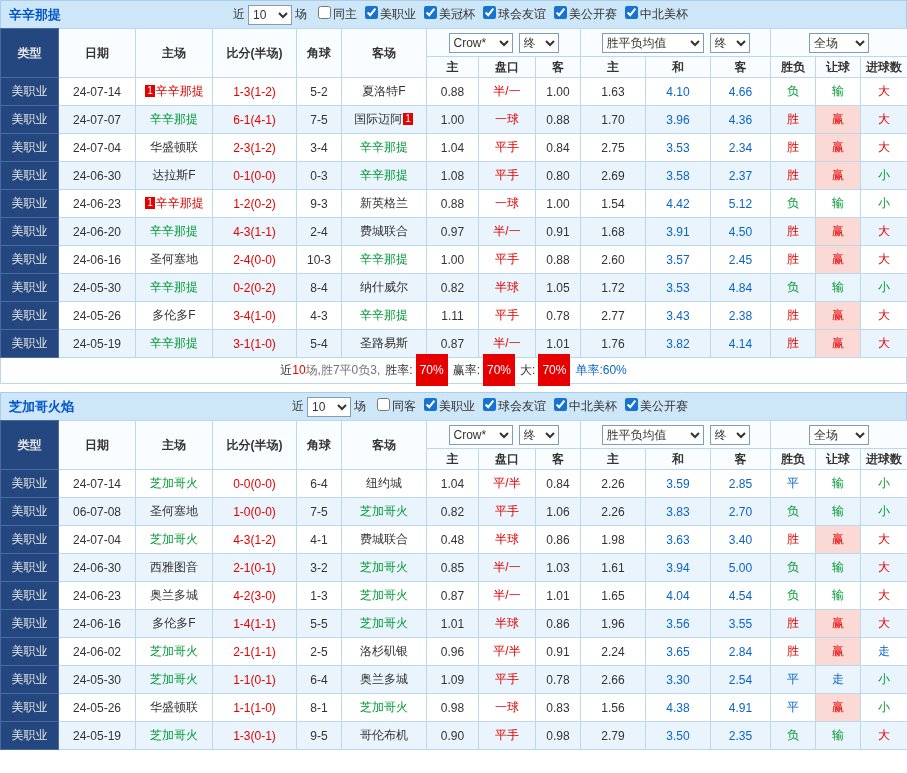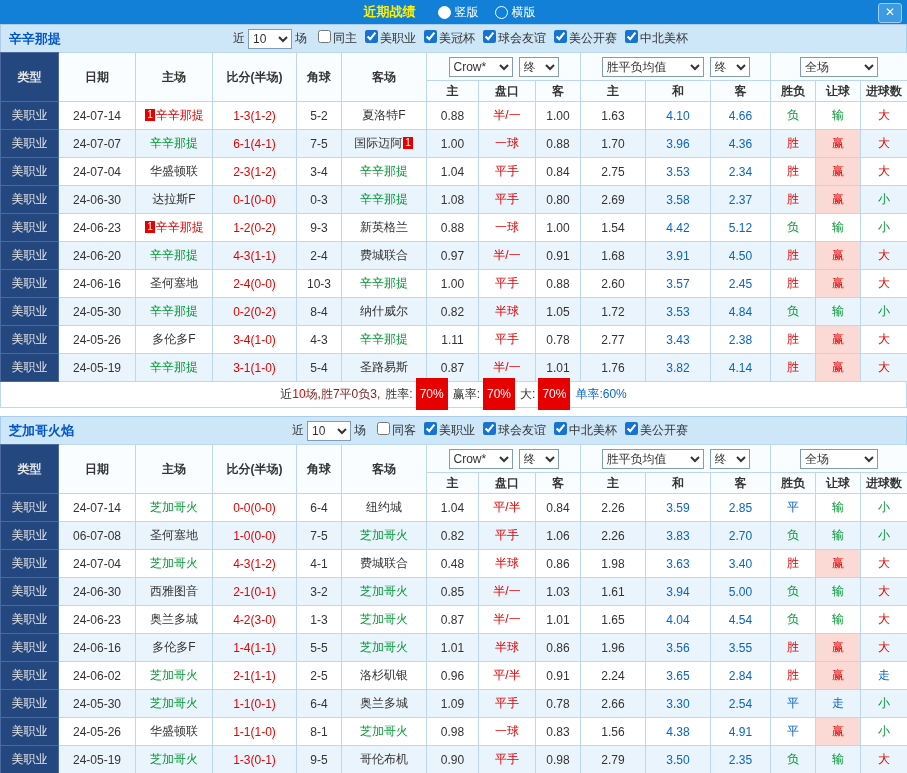--- a/index.html
+++ b/index.html
@@ -17,21 +17,21 @@
   
   .section-header{height:27px;background:#cde6f8;border:1px solid #aacdea;border-bottom:none;display:flex;align-items:center;padding:0 8px;}
   .team-name{color:#0055cc;font-weight:bold;font-size:13px;}
   .filter{display:flex;align-items:center;gap:3px;margin-left:auto;margin-right:210px;}
   .filter label{display:inline-flex;}
   select{font-size:12px;height:20px;border:1px solid #7f9db9;background:#fff;color:#333;}
   .sel-count{width:44px;}
   .sel-company{width:64px;margin-right:6px;}
   .sel-final{width:40px;}
   .sel-euro{width:102px;margin-right:6px;}
-  .sel-full{width:78px;}
+  .sel-full{width:60px;}
   input[type=checkbox]{width:13px;height:13px;accent-color:#1673d2;margin:0 2px 0 8px;}
 
   
   table{border-collapse:collapse;table-layout:fixed;width:907px;}
   td{border:1px solid #bdd7ee;height:27px;text-align:center;overflow:hidden;white-space:nowrap;padding:0;}
   thead td{background:#fafdff;font-weight:bold;}
   thead .sub td{height:20px;}
   .type-col{background:#24477f;color:#e5e5e5;border-color:#4a69a0;font-weight:normal;}
   thead .type-col{font-weight:bold;}
   tbody tr:nth-child(even){background:#e9f4fc;}
@@ -51,32 +51,20 @@
   .summary{height:25px;display:flex;align-items:center;justify-content:center;gap:5px;border:1px solid #bdd7ee;border-top:none;}
   .badge-red{background:#e60000;color:#fff;padding:9px 4px;font-weight:normal;margin-left:3px;}
   .stat-blue{color:#0a64c8;}
   .section-gap{height:8px;}
 </style>
 </head>
 <body>
 
 <div class="page" data-interactable="false">
 
-  <div class="topbar" data-interactable="false">
-    <span class="topbar-title" data-interactable="false">近期战绩</span>
-    <span class="radio checked" data-interactable="true">
-      <span class="radio-dot" data-interactable="false"></span>
-      <span data-interactable="false">竖版</span>
-    </span>
-    <span class="radio" data-interactable="true">
-      <span class="radio-dot" data-interactable="false"></span>
-      <span data-interactable="false">横版</span>
-    </span>
-    <span class="close-btn" data-interactable="true">✕</span>
-  </div>
 
   <div class="section" data-interactable="false">
     <div class="section-header" data-interactable="false">
       <span class="team-name" data-interactable="false">辛辛那提</span>
       <div class="filter" data-interactable="false">
         <span data-interactable="false">近</span>
         <select class="sel-count" data-interactable="true"><option>10</option></select>
         <span data-interactable="false">场</span>
         <span data-interactable="false"><label data-interactable="true">
               <input type="checkbox" data-interactable="true" style="">
@@ -316,21 +304,21 @@
             <td class="c-blue" data-interactable="false">3.82</td>
             <td class="c-blue" data-interactable="false">4.14</td>
             <td class="res-r" data-interactable="false">胜</td>
             <td class="res-r bg-pink" data-interactable="false">赢</td>
             <td class="res-r" data-interactable="false">大</td>
           </tr>
         </tbody>
     </table>
 
     <div class="summary" data-interactable="false">
-        <span data-interactable="false"><span style="color:#333333" data-interactable="false">近</span><span style="color:#e60000" data-interactable="false">10</span><span style="color:#7f1d1d" data-interactable="false">场,胜7平0负3, </span></span>
+        <span data-interactable="false"><span style="color:#333333" data-interactable="false">近</span><span style="color:#e60000" data-interactable="false">10</span><span style="color:#737373" data-interactable="false">场,胜7平0负3, </span></span>
         <span data-interactable="false">胜率:<b class="badge-red" data-interactable="false">70%</b></span>
         <span data-interactable="false">赢率:<b class="badge-red" data-interactable="false">70%</b></span>
         <span data-interactable="false">大:<b class="badge-red" data-interactable="false">70%</b></span>
         <span class="stat-blue" data-interactable="false">单率:60%</span>
       </div>
   </div>
 
   <div class="section-gap" data-interactable="false"></div>
 
   <div class="section" data-interactable="false">

